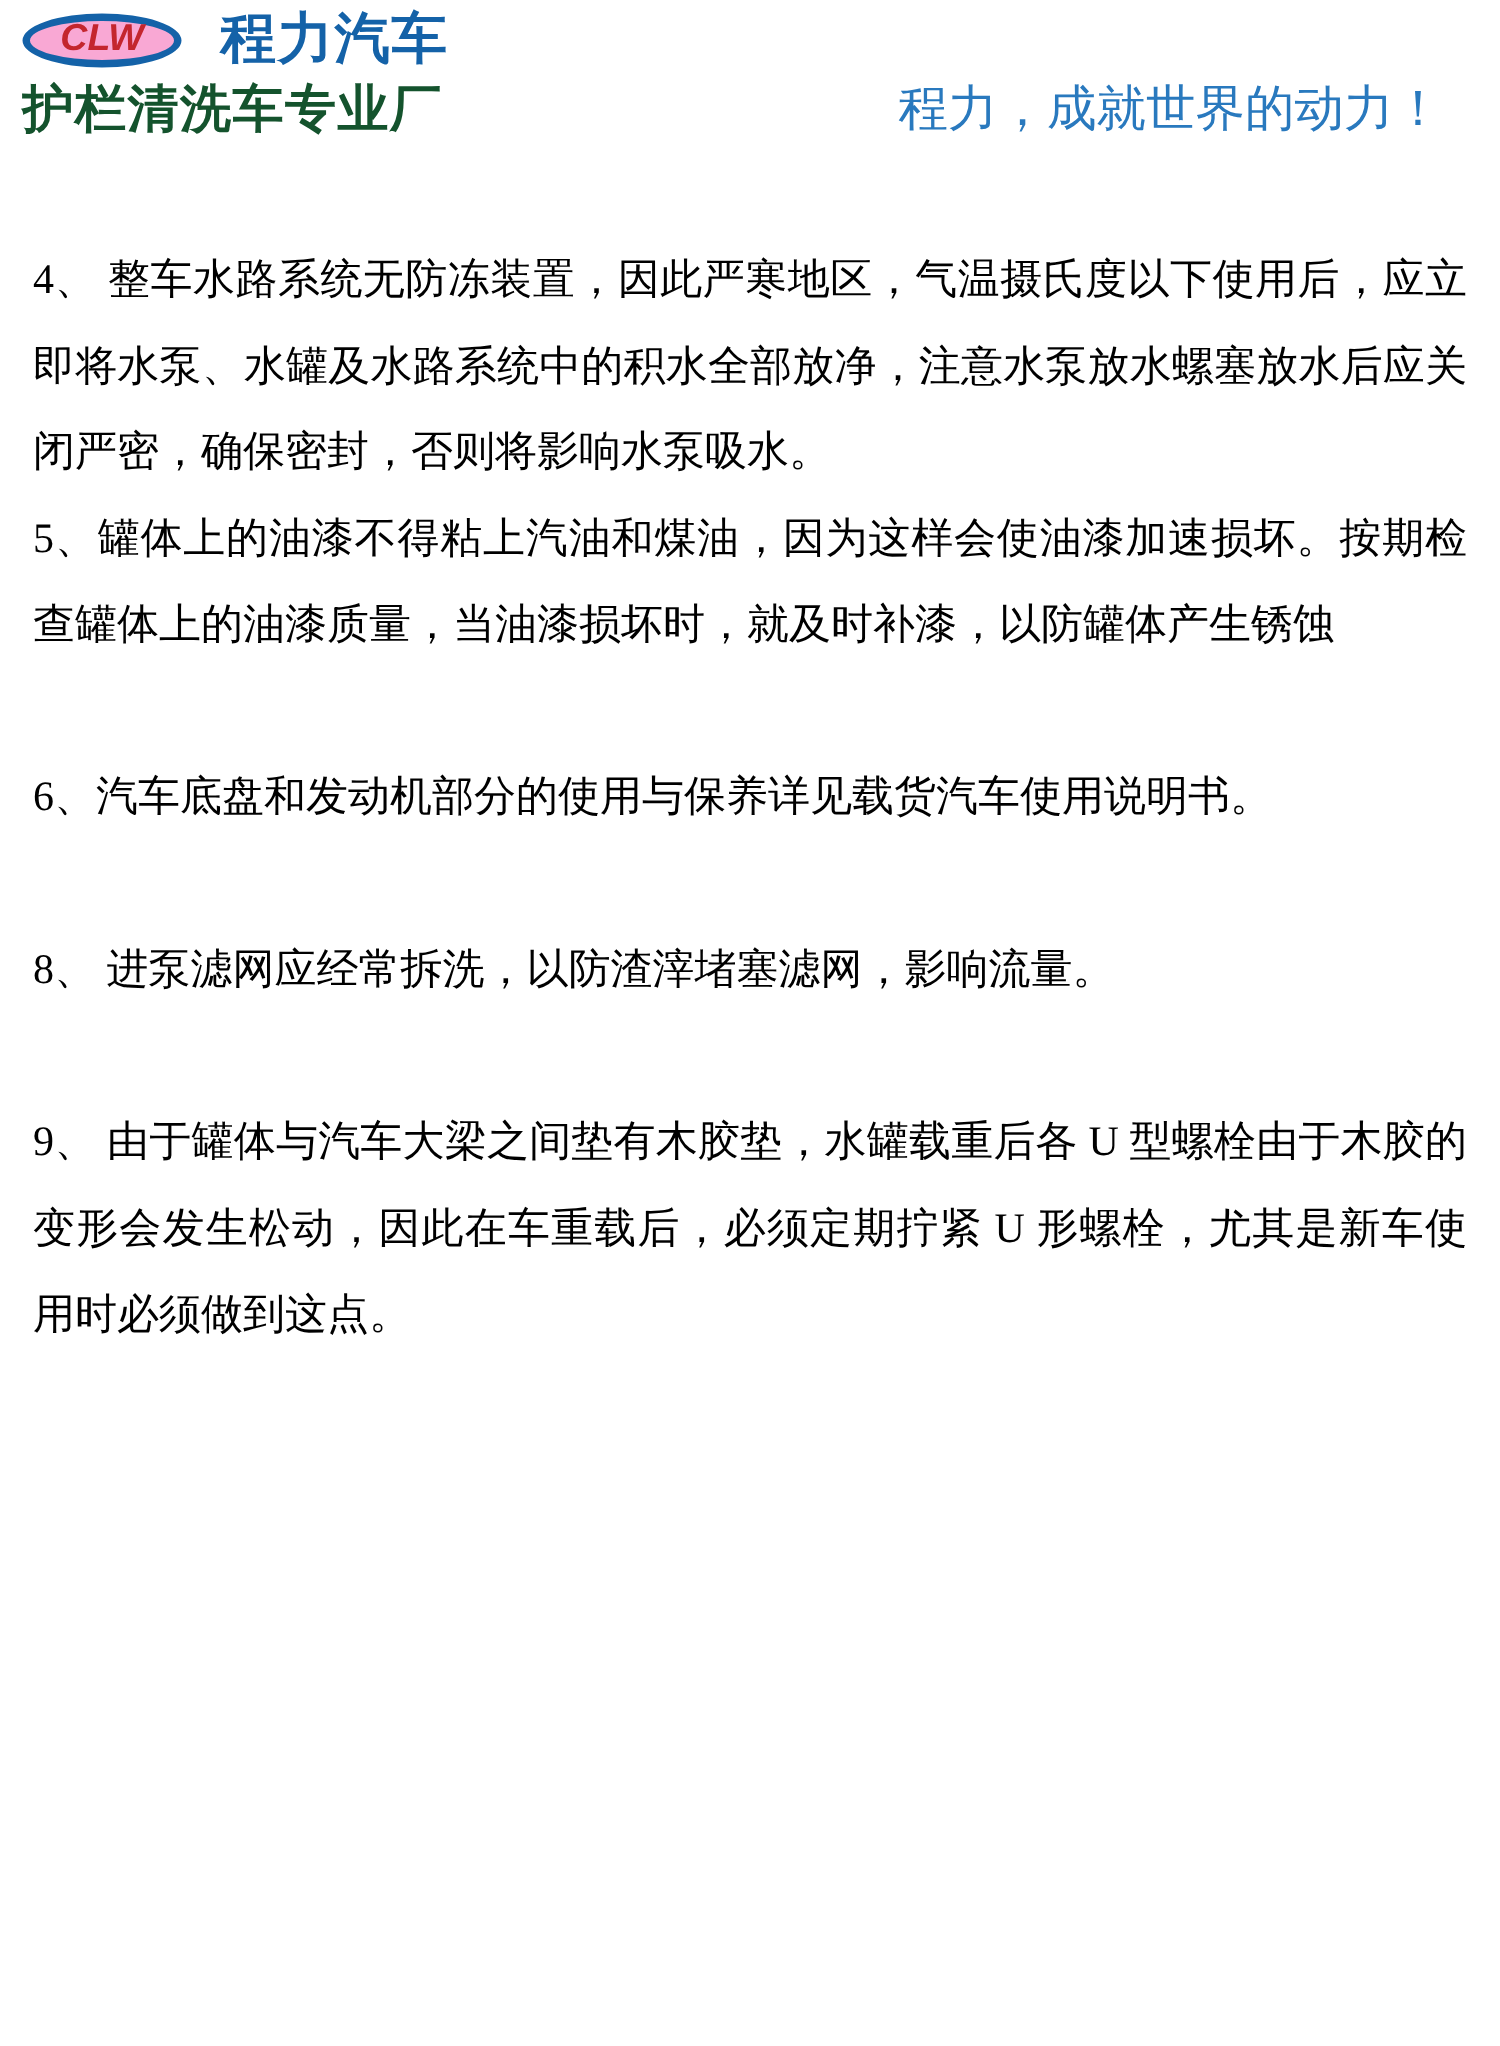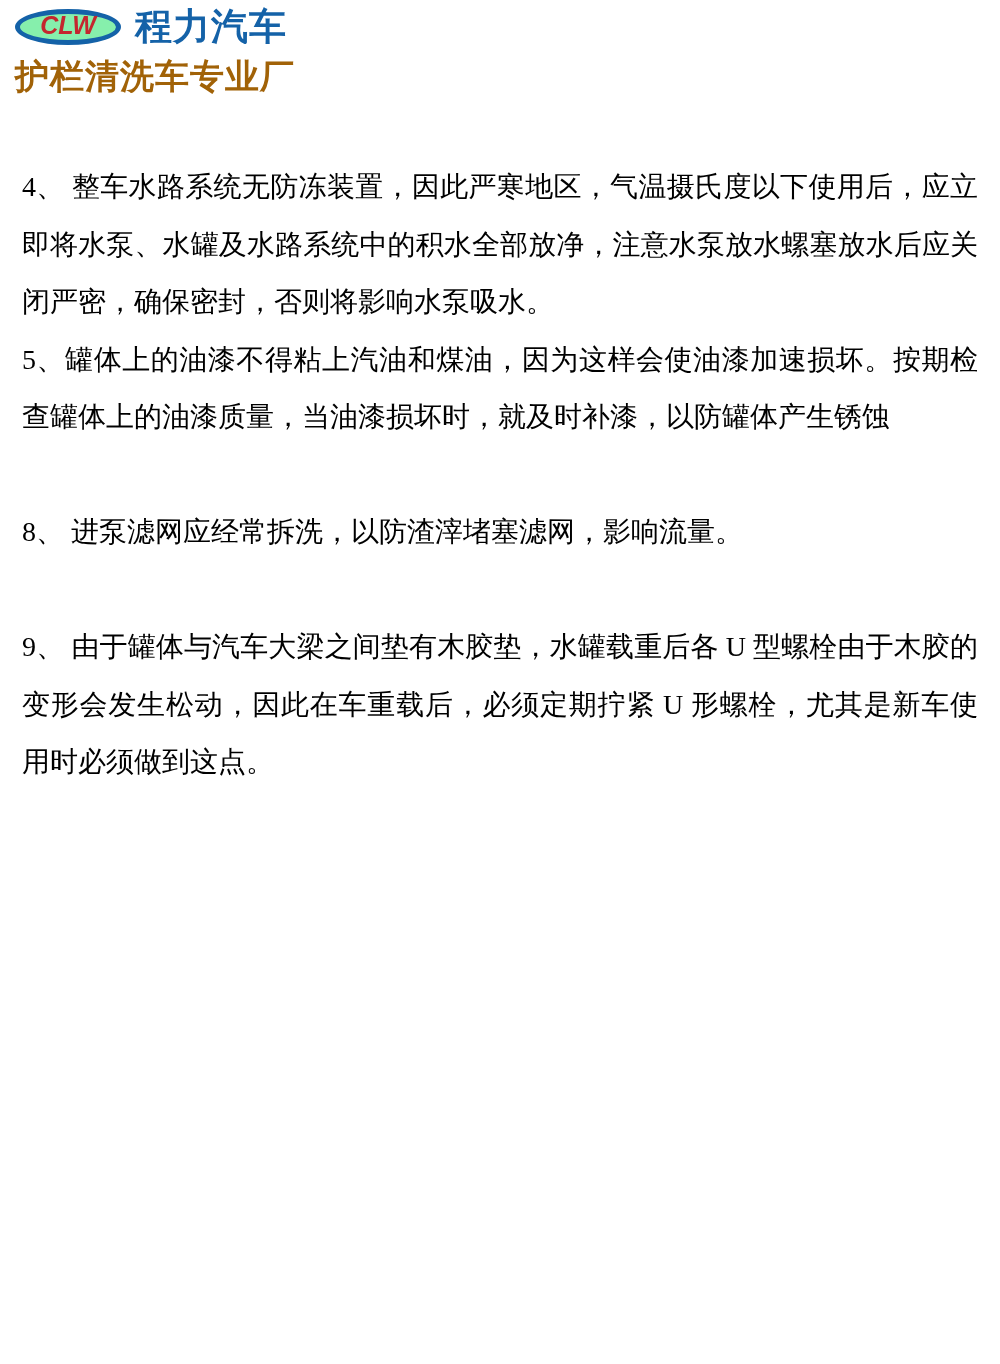--- a/index.html
+++ b/index.html
@@ -27,48 +27,48 @@
     align-items: center;
   }
   .logo-oval {
     display: inline-flex;
     align-items: center;
     justify-content: center;
     width: 96px;
     height: 26px;
     border: 5px solid #1462a8;
     border-radius: 50%;
-    background: #86efac;
+    background: #f9a8d4;
   }
   .logo-oval .clw {
     color: #c4262e;
     font-weight: bold;
     font-style: italic;
     font-size: 25px;
     line-height: 1;
     font-family: "Liberation Sans", sans-serif;
     letter-spacing: 0px;
     transform: translateY(-1px);
   }
   .brand {
-    margin-left: 14px;
+    margin-left: 26px;
     font-family: Liberation Serif, serif;
     font-weight: bold;
     color: #1462a8;
     font-size: 37px;
     line-height: 1;
     letter-spacing: 1px;
   }
   .subtitle {
     position: absolute;
     left: 15px;
     top: 56px;
-    font-family: Liberation Sans, sans-serif;
+    font-family: Liberation Mono, monospace;
     font-weight: bold;
-    color: #a16207;
+    color: #14532d;
     font-size: 34px;
     line-height: 1.2;
     letter-spacing: 1px;
   }
   .slogan {
     position: absolute;
     right: 38px;
     top: 54px;
     color: #2979be;
     font-size: 33px;
@@ -93,20 +93,22 @@
 <body>
 
 <div class="header">
   <div class="logo-row">
     <span class="logo-oval">
       <span class="clw">CLW</span>
     </span>
     <span class="brand">程力汽车</span>
   </div>
   <div class="subtitle">护栏清洗车专业厂</div>
+  <div class="slogan">程力，成就世界的动力！</div>
 </div>
 
 <div class="content">
   <p class="tight">4、 整车水路系统无防冻装置，因此严寒地区，气温摄氏度以下使用后，应立即将水泵、水罐及水路系统中的积水全部放净，注意水泵放水螺塞放水后应关闭严密，确保密封，否则将影响水泵吸水。</p>
   <p>5、罐体上的油漆不得粘上汽油和煤油，因为这样会使油漆加速损坏。按期检查罐体上的油漆质量，当油漆损坏时，就及时补漆，以防罐体产生锈蚀</p>
+  <p>6、汽车底盘和发动机部分的使用与保养详见载货汽车使用说明书。</p>
   <p>8、 进泵滤网应经常拆洗，以防渣滓堵塞滤网，影响流量。</p>
   <p>9、 由于罐体与汽车大梁之间垫有木胶垫，水罐载重后各 U 型螺栓由于木胶的变形会发生松动，因此在车重载后，必须定期拧紧 U 形螺栓，尤其是新车使用时必须做到这点。</p>
 </div>
 
 </body></html>

